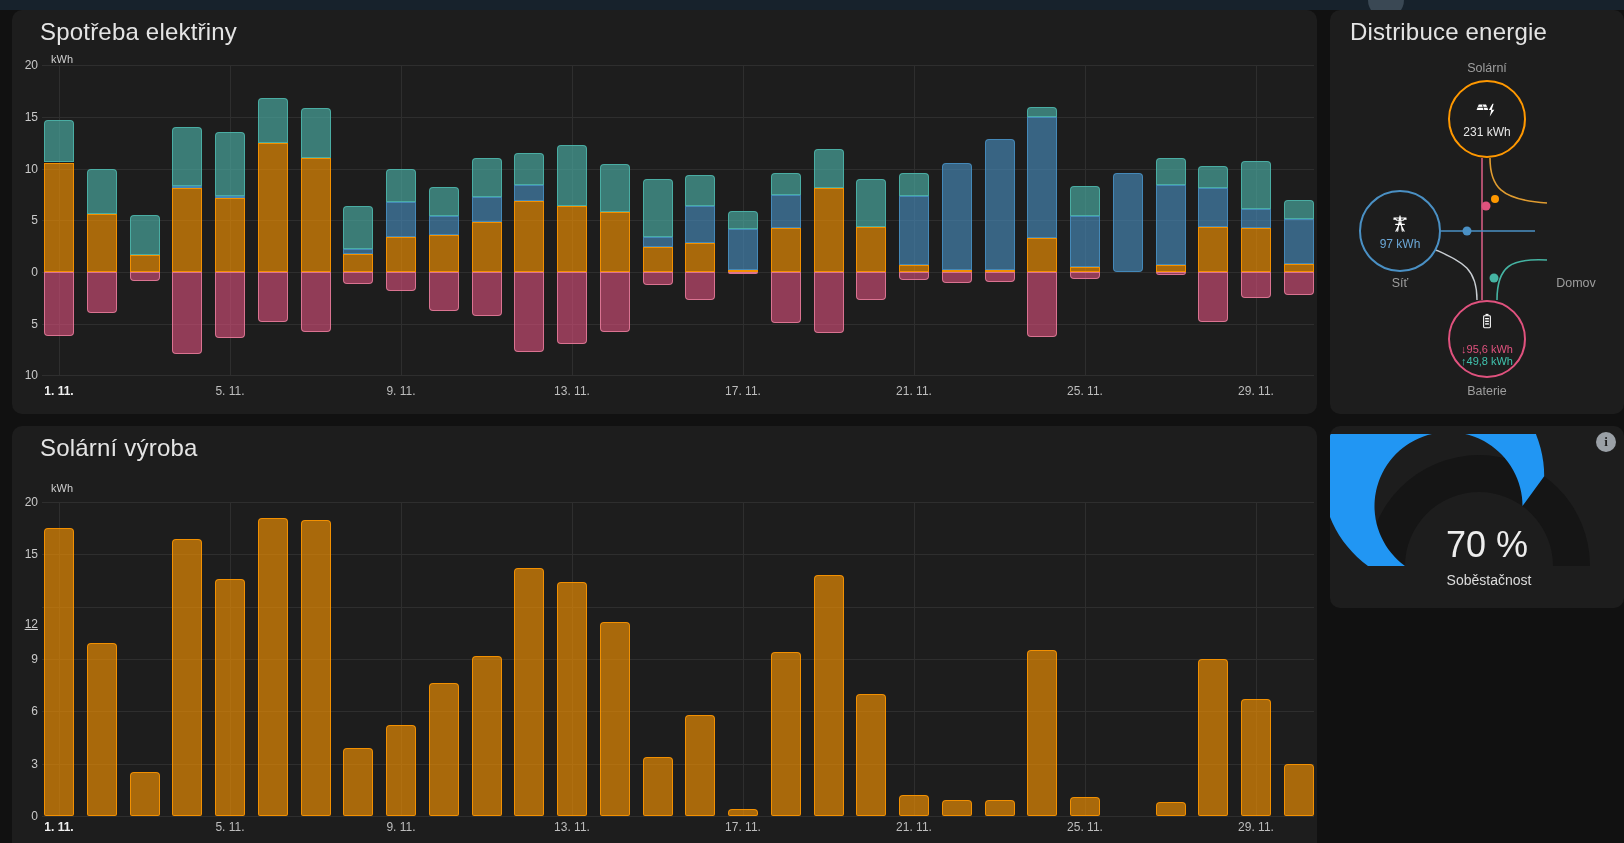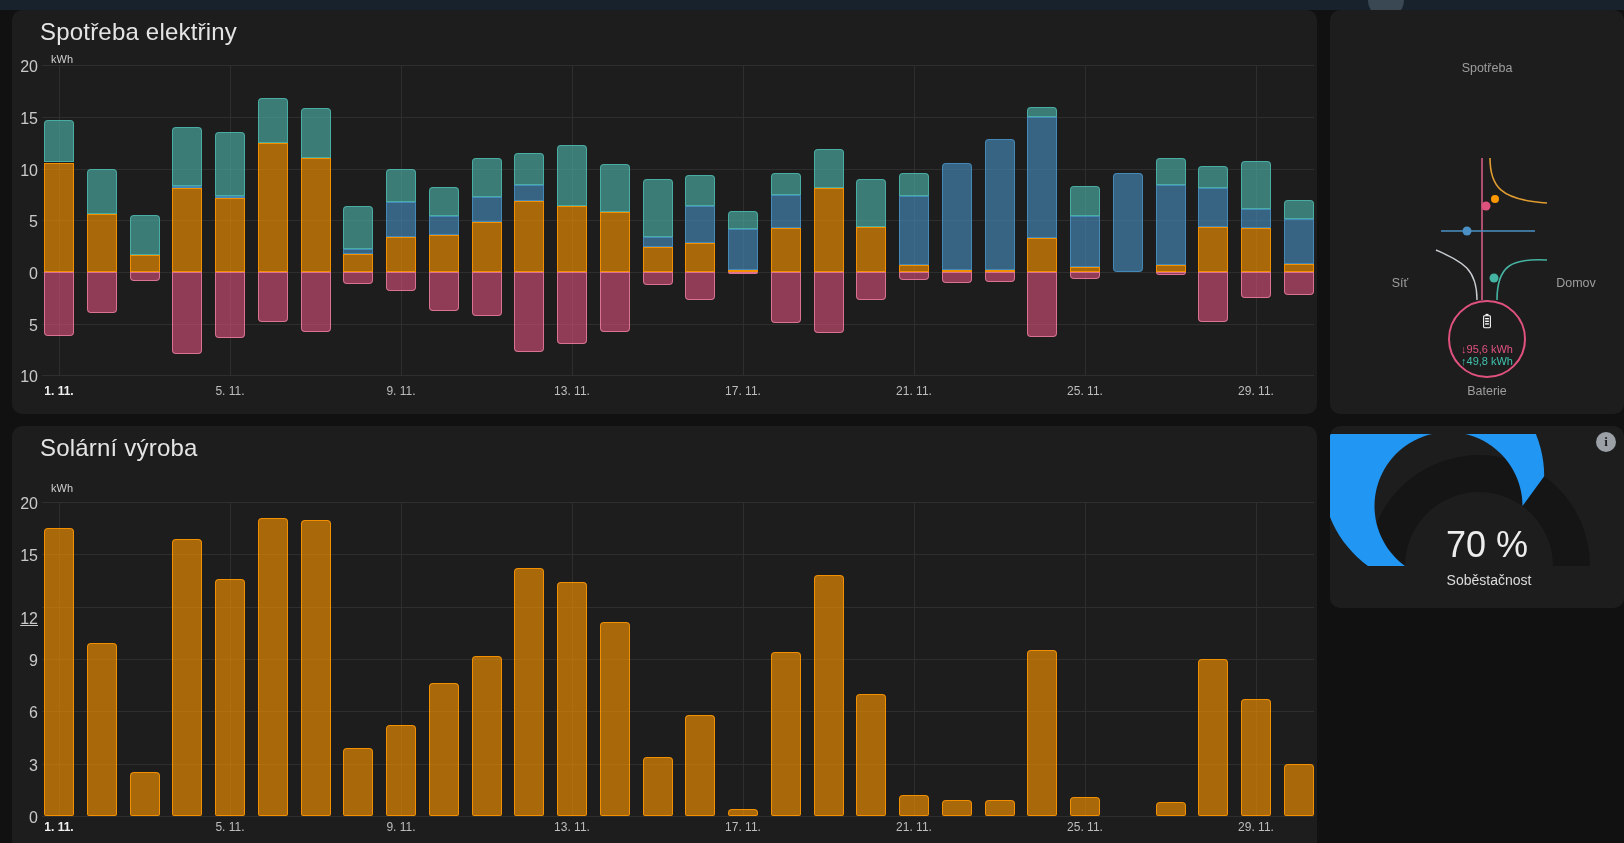--- a/index.html
+++ b/index.html
@@ -13,21 +13,21 @@
   .card h2 { position:absolute; left:28px; top:8px; font-size:24px; font-weight:400;
     color:#e4e4e4; letter-spacing:0.2px; white-space:nowrap; }
   #card-consumption { left:12px; top:10px; width:1305px; height:404px; }
   #card-distribution { left:1330px; top:10px; width:294px; height:404px; overflow:hidden; }
   #card-distribution h2 { left:20px; }
   #card-solar { left:12px; top:426px; width:1305px; height:417px; border-radius:10px 10px 0 0; }
   #card-gauge { left:1330px; top:426px; width:294px; height:182px; overflow:hidden; }
   .plot { position:absolute; inset:0; }
   .hgrid { position:absolute; height:1px; background:#2e2e2e; }
   .vgrid { position:absolute; width:1px; background:#2e2e2e; }
-  .ytick { position:absolute; width:26px; text-align:right; font-size:16px; color:#c9c9c9; }
+  .ytick { position:absolute; width:26px; text-align:right; font-size:12px; color:#c9c9c9; }
   .xtick { position:absolute; width:70px; text-align:center; font-size:12px; color:#bdbdbd; }
   .xtick.first { font-weight:bold; color:#f0f0f0; }
   .unit { position:absolute; font-size:11px; color:#cfcfcf;margin-left:6px; }
   .seg { position:absolute; border:1px solid transparent; }
   
   .flow-label { position:absolute; transform:translateX(-50%); font-size:12.5px; color:#9e9e9e; white-space:nowrap; }
   .node { position:absolute; border-radius:50%; display:flex; flex-direction:column;
     align-items:center; justify-content:center; }
   .node .val { font-size:12px; color:#e8e8e8; margin-top:3px; white-space:nowrap; }
   .node svg { display:block; }
@@ -191,35 +191,50 @@
         <div class="seg" style="left: 1229px; top: 151.469px; width: 30px; height: 47.518px; background: rgba(77, 182, 172, 0.62); border-color: rgba(77, 182, 172, 0.85); border-radius: 4px 4px 0px 0px;"></div>
         <div class="seg" style="left: 1229px; top: 262px; width: 30px; height: 25.825px; background: rgba(224, 82, 126, 0.6); border-color: rgba(236, 130, 160, 0.8); border-radius: 0px 0px 4px 4px;"></div>
         <div class="seg" style="left: 1271.75px; top: 253.736px; width: 30px; height: 8.264px; background: rgba(255, 152, 0, 0.62); border-color: rgba(255, 152, 0, 0.85);"></div>
         <div class="seg" style="left: 1271.75px; top: 209.317px; width: 30px; height: 44.419px; background: rgba(72, 143, 194, 0.62); border-color: rgba(72, 143, 194, 0.85);"></div>
         <div class="seg" style="left: 1271.75px; top: 189.69px; width: 30px; height: 19.627px; background: rgba(77, 182, 172, 0.62); border-color: rgba(77, 182, 172, 0.85); border-radius: 4px 4px 0px 0px;"></div>
         <div class="seg" style="left: 1271.75px; top: 262px; width: 30px; height: 22.726px; background: rgba(224, 82, 126, 0.6); border-color: rgba(236, 130, 160, 0.8); border-radius: 0px 0px 4px 4px;"></div>
       </div>
   </section>
 
   <section class="card" id="card-distribution">
+    <h2>Distribuce energie</h2>
 
     <svg class="flow-svg">
       <path d="M152,148 V290" stroke="#d45c82" stroke-width="1.6" fill="none"></path>
       <path d="M160,148 C160,176 170,190 217,193" stroke="#e09c30" stroke-width="1.6" fill="none"></path>
       <path d="M111,221 H205" stroke="#4a90c4" stroke-width="1.6" fill="none"></path>
       <path d="M106,240 C132,252 147,258 147,290" stroke="#c8cdd2" stroke-width="1.4" fill="none"></path>
       <path d="M167,290 C167,256 181,248 217,250" stroke="#45b3a2" stroke-width="1.6" fill="none"></path>
       <circle cx="165" cy="189" r="4" fill="#ff9800"></circle>
       <circle cx="156" cy="196" r="4.5" fill="#e0527e"></circle>
       <circle cx="137" cy="221" r="4.5" fill="#4a90c4"></circle>
       <circle cx="164" cy="268" r="4.5" fill="#45b3a2"></circle>
     </svg>
 
-    <span class="flow-label" style="left:157px; top:51px;">Spotřeba</span>
-
+    <span class="flow-label" style="left:157px; top:51px;">Solární</span>
+    <div class="node" style="left:118px; top:70px; width:78px; height:78px; border:2px solid #ff9800;">
+      <svg width="22" height="22" viewBox="0 0 24 24">
+        <path d="M3 5 H11 L13.4 11 H0.6 Z" fill="#ffffff"></path>
+        <path d="M7 5 L8.6 11 M2 8 H12.4" stroke="#1d1d1d" stroke-width="0.9" fill="none"></path>
+        <path d="M18 4 L14 11 H16.6 L15 18 L20 10.5 H17.2 L19.2 4 Z" fill="#ffffff"></path>
+      </svg>
+      <span class="val">231 kWh</span>
+    </div>
+
+    <div class="node" style="left:29px; top:180px; width:82px; height:82px; border:2px solid #4a90c4;">
+      <svg width="22" height="22" viewBox="0 0 24 24">
+        <path d="M9.5 21 L12 4 L14.5 21 M7.5 21 L12 12 L16.5 21 M8.7 9 H15.3 M7.3 13.5 H16.7 M5.5 6.5 H18.5 M5.5 6.5 L8.7 9 M18.5 6.5 L15.3 9 M5.5 6.5 L5.5 8.2 M18.5 6.5 L18.5 8.2" stroke="#ffffff" stroke-width="1.2" fill="none" stroke-linecap="round"></path>
+      </svg>
+      <span class="val" style="color:#6ba7d6;">97 kWh</span>
+    </div>
     <span class="flow-label" style="left:70px; top:266px;">Síť</span>
 
     <span class="flow-label" style="left:246px; top:266px;">Domov</span>
 
     <div class="node" style="left:118px; top:290px; width:78px; height:78px; border:2px solid #e0527e;">
       <svg width="18" height="18" viewBox="0 0 24 24">
         <rect x="7.5" y="5" width="9" height="16" rx="1.2" stroke="#ffffff" stroke-width="1.4" fill="none"></rect>
         <rect x="10" y="2.5" width="4" height="2" fill="#ffffff"></rect>
         <rect x="9.5" y="8" width="5" height="1.8" fill="#ffffff"></rect>
         <rect x="9.5" y="11.5" width="5" height="1.8" fill="#ffffff"></rect>
@@ -233,21 +248,21 @@
 
   <section class="card" id="card-solar">
     <h2>Solární výroba</h2>
     <span class="unit" style="left:33px; top:56px;">kWh</span>
     <div class="plot" id="plot-solar">
         <div class="hgrid" style="left: 30px; top: 76.08px; width: 1272px;"></div>
         <div class="ytick" style="left: 0px; top: 69.08px;">20</div>
         <div class="hgrid" style="left: 30px; top: 128.4px; width: 1272px;"></div>
         <div class="ytick" style="left: 0px; top: 121.4px;">15</div>
         <div class="hgrid" style="left: 30px; top: 180.72px; width: 1272px;"></div>
-        <div class="ytick" style="left: 0px; top: 184px; text-decoration: underline;">12</div>
+        <div class="ytick" style="left: 0px; top: 191px; text-decoration: underline;">12</div>
         <div class="hgrid" style="left: 30px; top: 233.04px; width: 1272px;"></div>
         <div class="ytick" style="left: 0px; top: 226.04px;">9</div>
         <div class="hgrid" style="left: 30px; top: 285.36px; width: 1272px;"></div>
         <div class="ytick" style="left: 0px; top: 278.36px;">6</div>
         <div class="hgrid" style="left: 30px; top: 337.68px; width: 1272px;"></div>
         <div class="ytick" style="left: 0px; top: 330.68px;">3</div>
         <div class="hgrid" style="left: 30px; top: 390px; width: 1272px;"></div>
         <div class="ytick" style="left: 0px; top: 383px;">0</div>
         <div class="vgrid" style="left: 47px; top: 76px; height: 314px;"></div>
         <div class="xtick first" style="left: 12px; top: 394px;">1. 11.</div>

